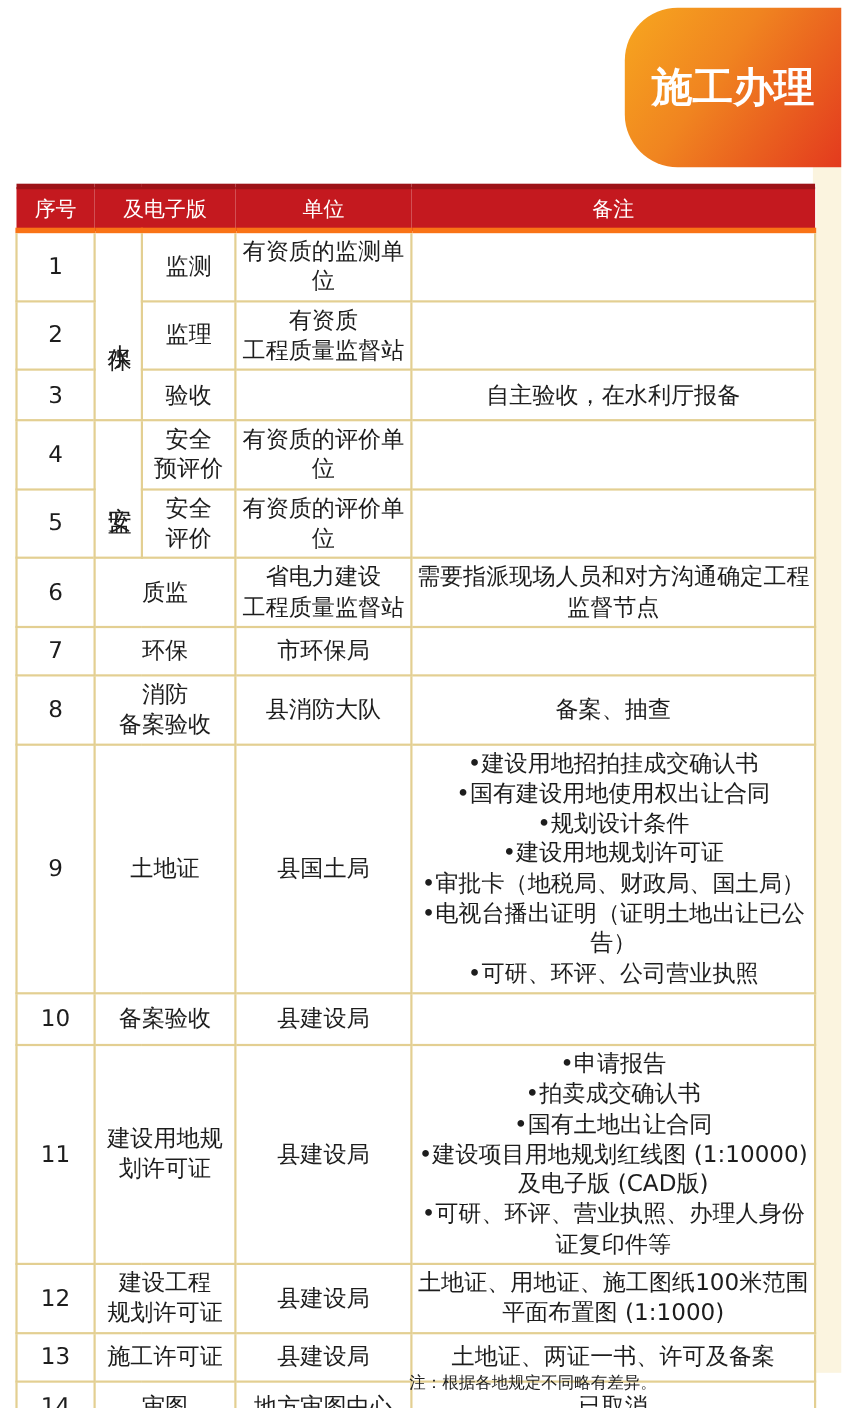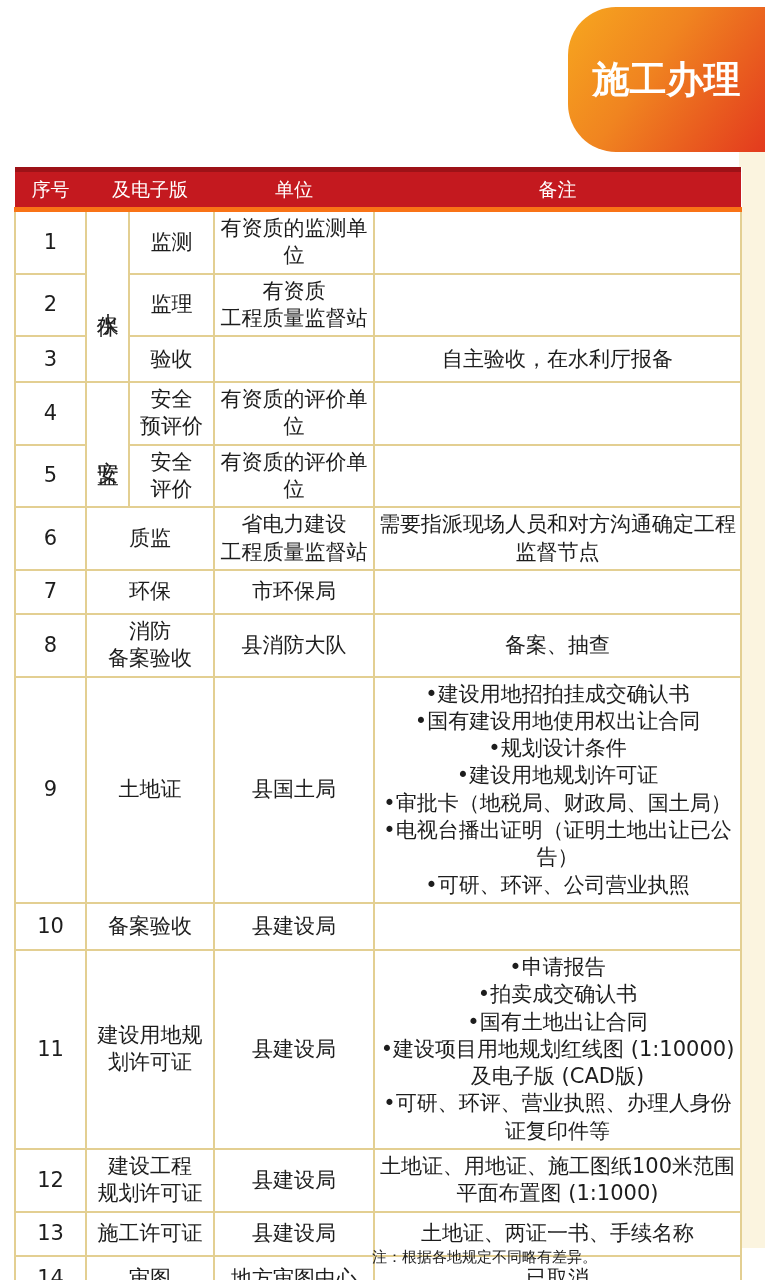--- a/index.html
+++ b/index.html
@@ -210,21 +210,21 @@
         <td class="seq">12</td>
         <td colspan="2" class="preline">建设工程
 规划许可证</td>
         <td class="preline">县建设局</td>
         <td class="remark">土地证、用地证、施工图纸100米范围平面布置图 (1:1000)</td>
       </tr>
       <tr style="height:44px">
         <td class="seq">13</td>
         <td colspan="2">施工许可证</td>
         <td class="preline">县建设局</td>
-        <td class="remark">土地证、两证一书、手续名称</td>
+        <td class="remark">土地证、两证一书、许可及备案</td>
       </tr>
       <tr style="height:47px">
         <td class="seq">14</td>
         <td colspan="2">审图</td>
         <td class="preline">地方审图中心</td>
         <td class="remark">已取消</td>
       </tr>
 
     </tbody>
   </table>

